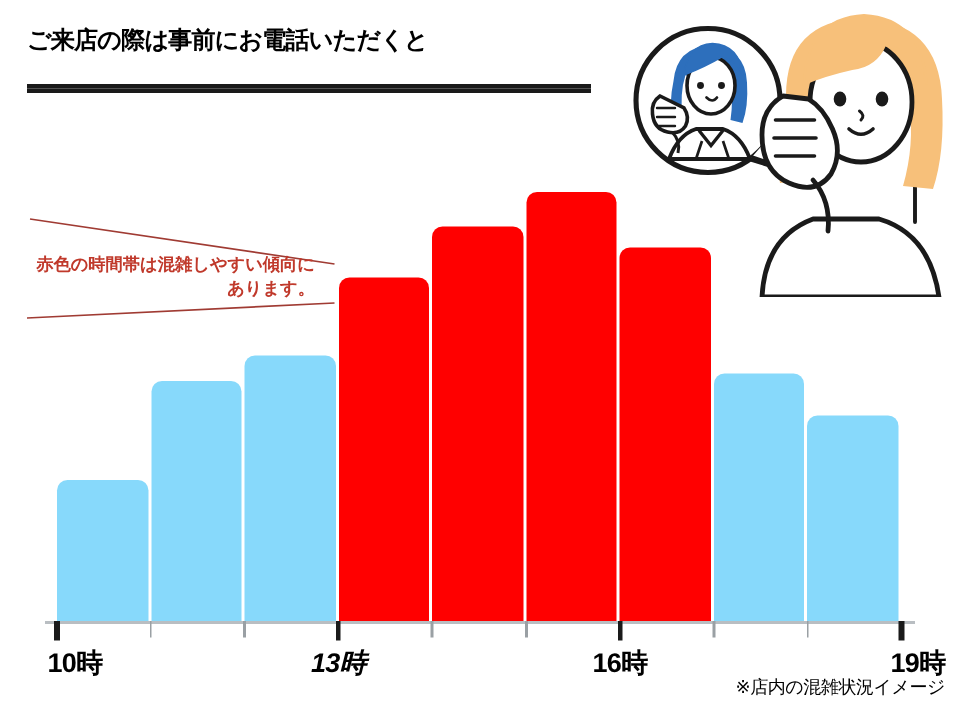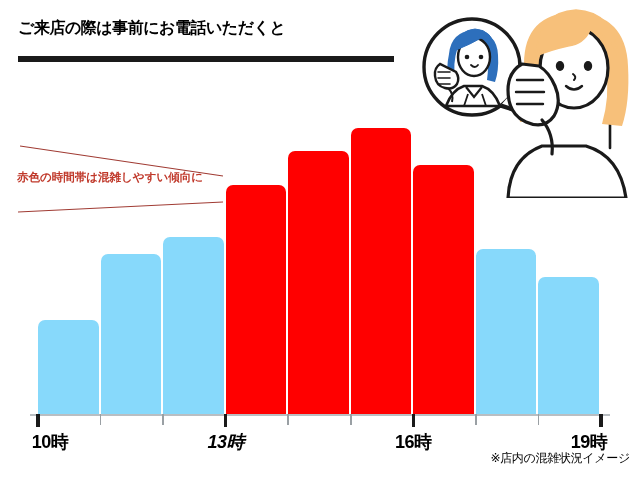--- a/index.html
+++ b/index.html
@@ -52,20 +52,21 @@
     top: 170px;
     width: 200px;
     text-align: center;
     font-size: 11.5px;
     font-weight: bold;
     line-height: 1.35;
     color: #c0392b;
   }
   #annotation .ann-line {
     white-space: nowrap;
+    text-align: right;
   }
   #ann-pointer {
     position: absolute;
     left: 18px;
     top: 140px;
     width: 220px;
     height: 80px;
     pointer-events: none;
   }
 
@@ -168,29 +169,30 @@
     <div class="tick" style="left: 162.361px;"></div>
     <div class="tick major" style="left: 223.917px;"></div>
     <div class="axis-label" style="left: 225.667px; font-style: italic;">13時</div>
     <div class="tick" style="left: 287.472px;"></div>
     <div class="tick" style="left: 350.028px;"></div>
     <div class="tick major" style="left: 411.583px;"></div>
     <div class="axis-label" style="left: 413.333px;">16時</div>
     <div class="tick" style="left: 475.139px;"></div>
     <div class="tick" style="left: 537.694px;"></div>
     <div class="tick major" style="left: 599.25px;"></div>
-    <div class="axis-label" style="left: 589px;">19時</div>
+    <div class="axis-label" style="left: 612px;">19時</div>
   </div>
 
 <svg id="ann-pointer" viewBox="0 0 220 80">
   <line x1="2" y1="6" x2="205" y2="36" stroke="#a03b33" stroke-width="1.1"></line>
   <line x1="0" y1="72" x2="205" y2="62" stroke="#a03b33" stroke-width="1.1"></line>
 </svg>
 <div id="annotation">
   <div class="ann-line">赤色の時間帯は混雑しやすい傾向に</div>
+  <div class="ann-line">あります。</div>
 </div>
 
 <div id="footnote">※店内の混雑状況イメージ</div>
 
 <svg id="illustration" viewBox="0 0 236 196">
 
   <g>
     <path d="M112 85 L122 112 L96 104 Z" fill="#ffffff" stroke="#1a1a1a" stroke-width="3.2" stroke-linejoin="round"></path>
     <circle cx="68" cy="65" r="48" fill="#ffffff" stroke="#1a1a1a" stroke-width="3.4"></circle>
     <path d="M112 86 L121 111 L97 103" fill="#ffffff" stroke="#1a1a1a" stroke-width="3.2" stroke-linejoin="round"></path>

